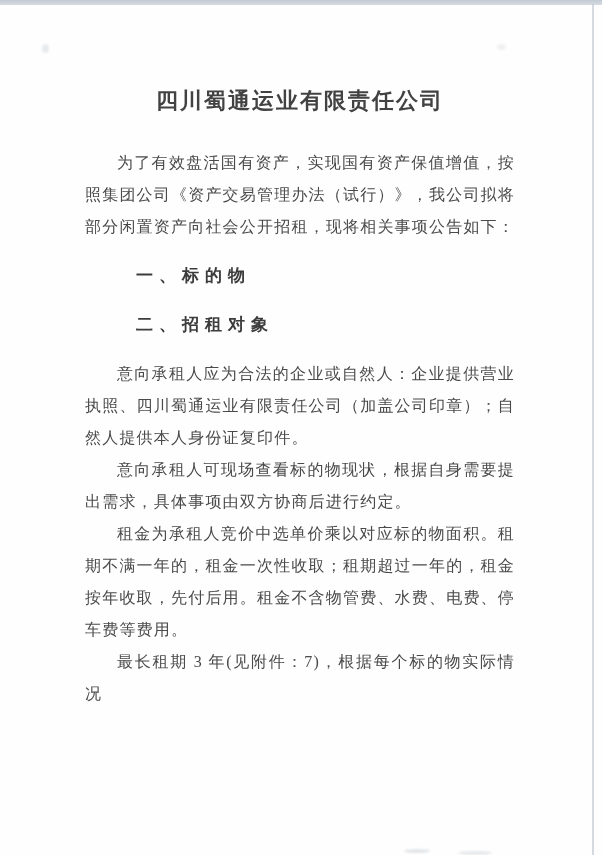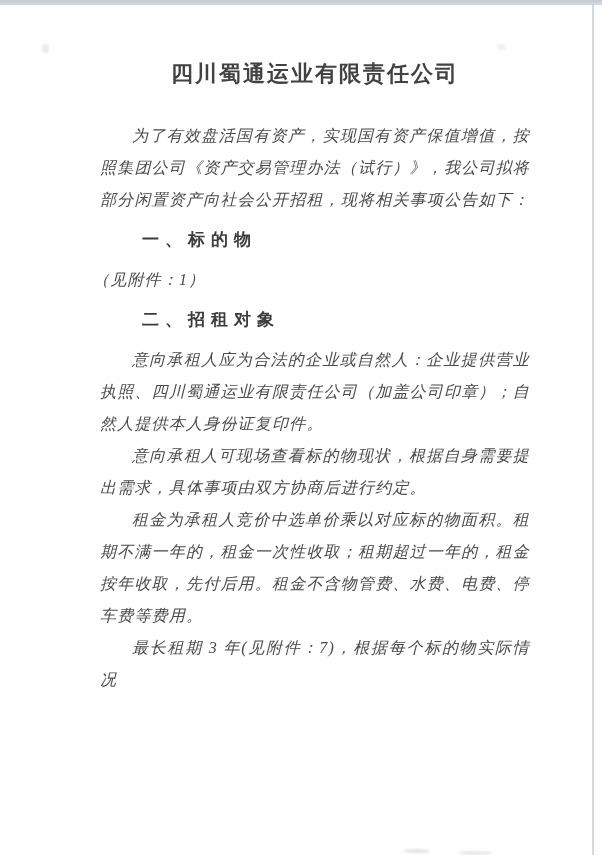--- a/index.html
+++ b/index.html
@@ -36,50 +36,49 @@
     filter: blur(1px);
   }
   .speck-a { left: 42px; top: 44px; width: 7px; height: 9px; background: rgba(205,210,216,0.45); }
   .speck-b { left: 497px; top: 44px; width: 9px; height: 6px; background: rgba(222,218,218,0.35); }
   .speck-c { left: 404px; top: 849px; width: 26px; height: 4px; background: rgba(176,186,196,0.35); }
   .speck-d { left: 458px; top: 851px; width: 34px; height: 4px; background: rgba(176,186,196,0.30); }
 
   
   .doc {
     position: absolute;
-    left: 100px;
+    left: 85px;
     top: 0;
     width: 430px;
-    padding-top: 56px;
+    padding-top: 83px;
     color: #4a4a4a;
   }
   .title {
     margin: 0;
     text-align: center;
     font-size: 22px;
     font-weight: 600;
     color: #424242;
     letter-spacing: 2px;
     line-height: 35px;
   }
   .title .tl { display: block; }
   .para {
     margin: 0;
     font-size: 16px;
     line-height: 32px;
     letter-spacing: 1.2px;
     text-align: justify;
     color: #4a4a4a;
-    font-style: italic;
   }
   .intro { margin-top: 29px; }
   .indent { text-indent: 2em; }
   .flush { margin-left: -7px; }
   .heading {
-    margin: 8px;
+    margin: 17px;
     font-size: 17px;
     font-weight: bold;
     letter-spacing: 6px;
     line-height: 32px;
     color: #3c3c3c;
     text-indent: 2em;
   }
 </style>
 </head>
 <body>
@@ -95,21 +94,20 @@
 
   <div class="doc">
 
     <h1 class="title">
       <span class="tl">四川蜀通运业有限责任公司</span>
     </h1>
 
     <p class="para indent intro">为了有效盘活国有资产，实现国有资产保值增值，按照集团公司《资产交易管理办法（试行）》，我公司拟将部分闲置资产向社会公开招租，现将相关事项公告如下：</p>
 
     <h2 class="heading">一、标的物</h2>
-    <p class="para flush">（见附件：1）</p>
 
     <h2 class="heading">二、招租对象</h2>
     <p class="para indent">意向承租人应为合法的企业或自然人：企业提供营业执照、四川蜀通运业有限责任公司（加盖公司印章）；自然人提供本人身份证复印件。</p>
 
     <p class="para indent">意向承租人可现场查看标的物现状，根据自身需要提出需求，具体事项由双方协商后进行约定。</p>
 
     <p class="para indent">租金为承租人竞价中选单价乘以对应标的物面积。租期不满一年的，租金一次性收取；租期超过一年的，租金按年收取，先付后用。租金不含物管费、水费、电费、停车费等费用。</p>
 
     <p class="para indent">最长租期 3 年(见附件：7)，根据每个标的物实际情况</p>
 

